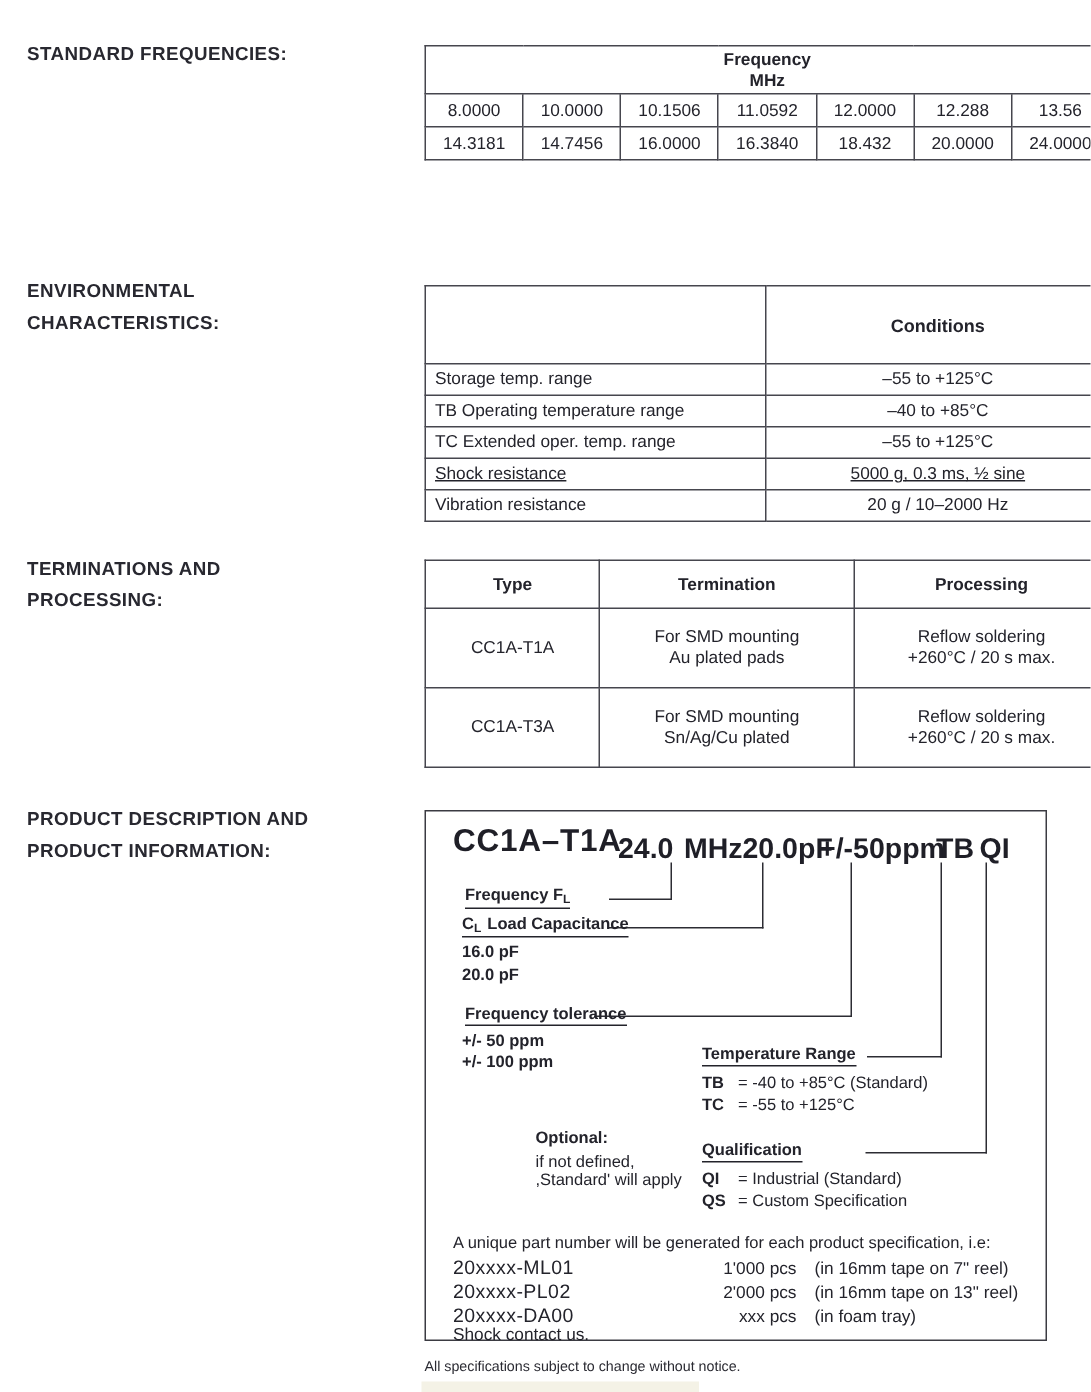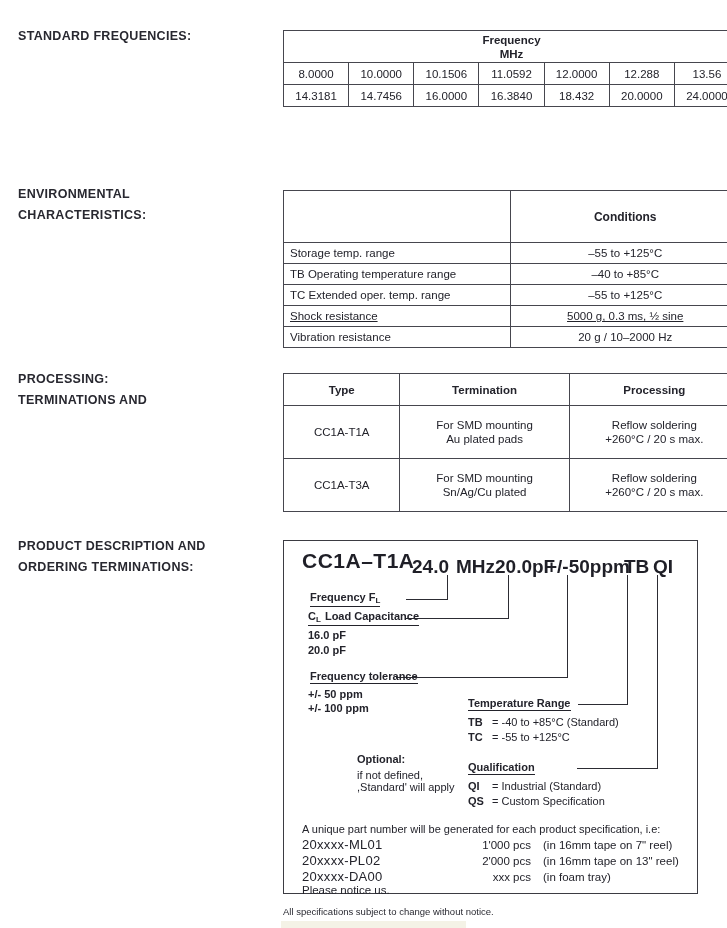--- a/index.html
+++ b/index.html
@@ -111,22 +111,22 @@
     </tr>
     <tr style="height:21px;">
       <td class="cell-left">Vibration resistance</td>
       <td>20 g / 10–2000 Hz</td>
     </tr>
   </tbody>
     </table>
 </div>
 
 <div class="heading" style="top:369px;">
+  <div>TERMINATIONS AND</div>
   <div>PROCESSING:</div>
-  <div>TERMINATIONS AND</div>
 </div>
 
 <div class="tbl-wrap" style="top:373px;">
   <table>
     <colgroup>
         <col style="width:106px;">
         <col style="width:154px;">
         <col style="width:155px;">
       </colgroup>
     <tbody>
@@ -156,21 +156,21 @@
         <div>Reflow soldering</div>
         <div>+260°C / 20 s max.</div>
       </td>
     </tr>
   </tbody>
     </table>
 </div>
 
 <div class="heading" style="top:536px;">
   <div>PRODUCT DESCRIPTION AND</div>
-  <div>ORDERING TERMINATIONS:</div>
+  <div>PRODUCT INFORMATION:</div>
 </div>
 
 <div class="diagram">
 
   <span class="abs part-title" style="left:18px;top:8px;">CC1A–T1A</span>
   <span class="abs seg" style="left:128px;top:15px;">24.0</span>
   <span class="abs seg" style="left:172px;top:15px;">MHz</span>
   <span class="abs seg" style="left:211px;top:15px;">20.0pF</span>
   <span class="abs seg" style="left:262px;top:15px;">+/-50ppm</span>
   <span class="abs seg" style="left:340px;top:15px;">TB</span>
@@ -233,17 +233,17 @@
     <span class="pn-num">20xxxx-PL02</span>
     <span class="pn-qty">2'000 pcs</span>
     <span class="pn-pack">(in 16mm tape on 13" reel)</span>
   </div>
   <div class="abs pn-row" style="left:18px;top:328px;width:385px;">
     <span class="pn-num">20xxxx-DA00</span>
     <span class="pn-qty">xxx pcs</span>
     <span class="pn-pack">(in foam tray)</span>
   </div>
 
-  <span class="abs plain" style="left:18px;top:342px;font-size:11.5px;">Please notice us.</span>
+  <span class="abs plain" style="left:18px;top:342px;font-size:11.5px;">Shock contact us.</span>
 </div>
 
 <div class="footer-note">All specifications subject to change without notice.</div>
 <div class="cutoff-band"></div>
 
 </body></html>

